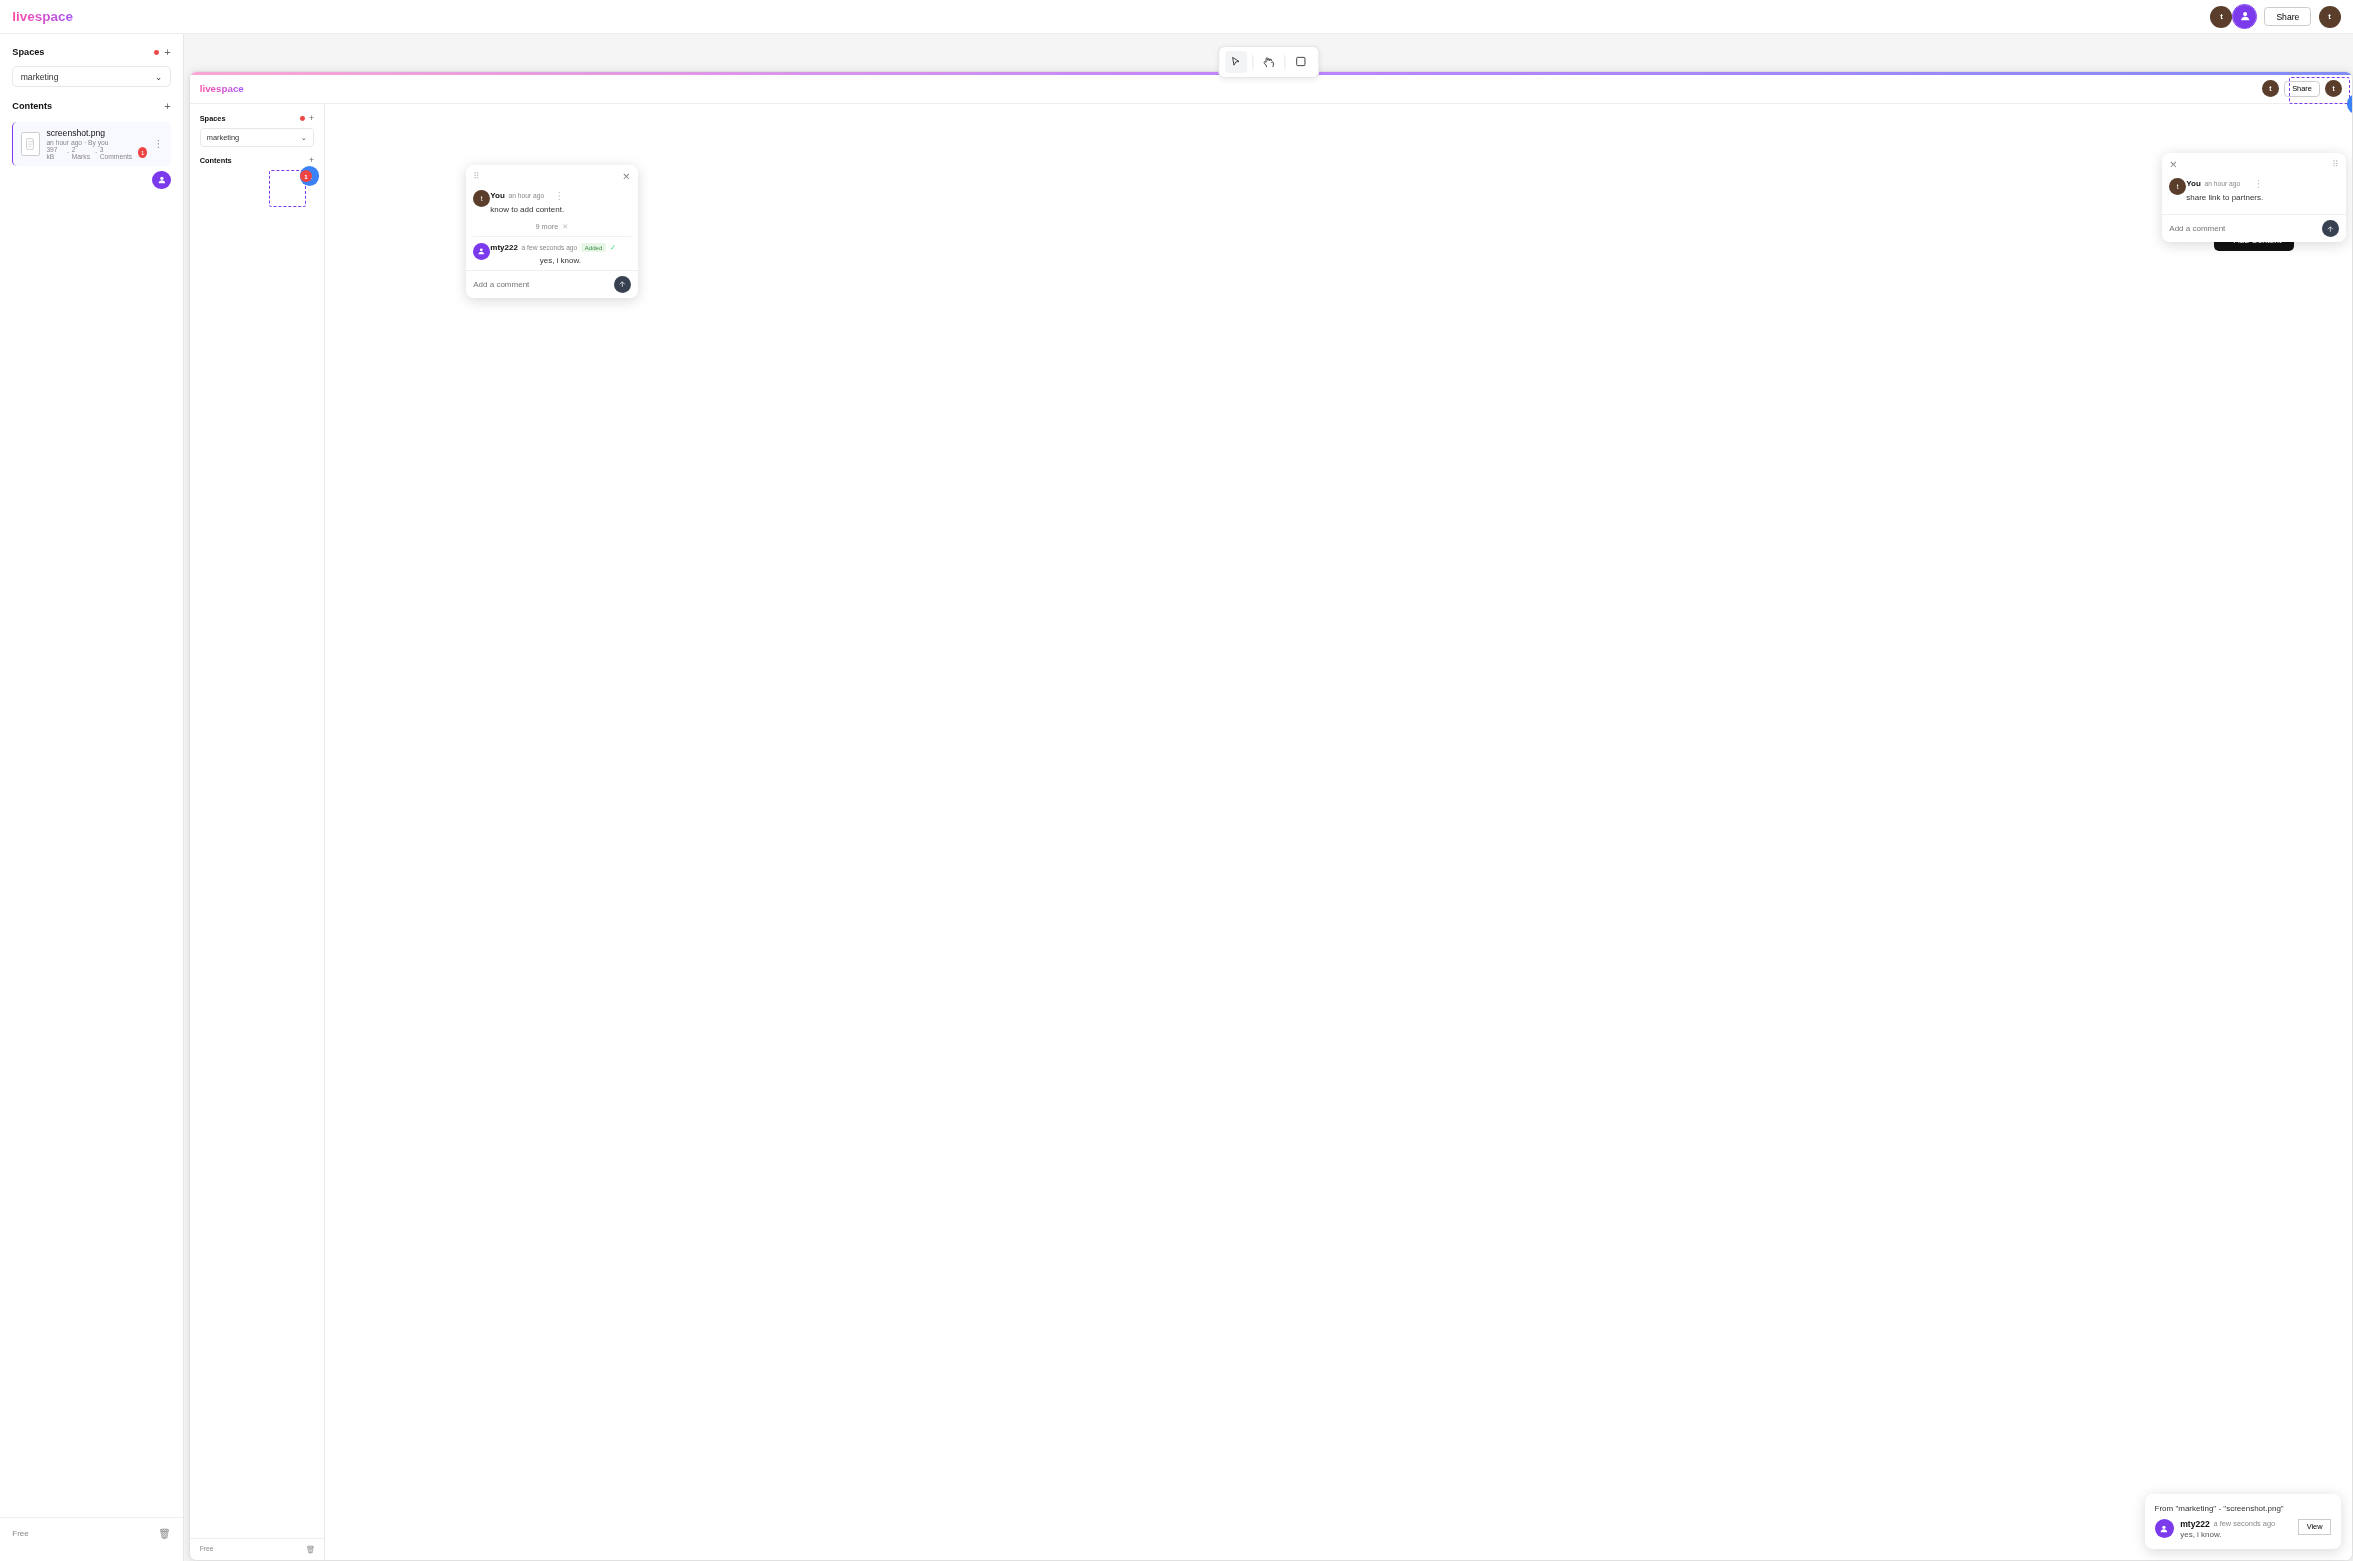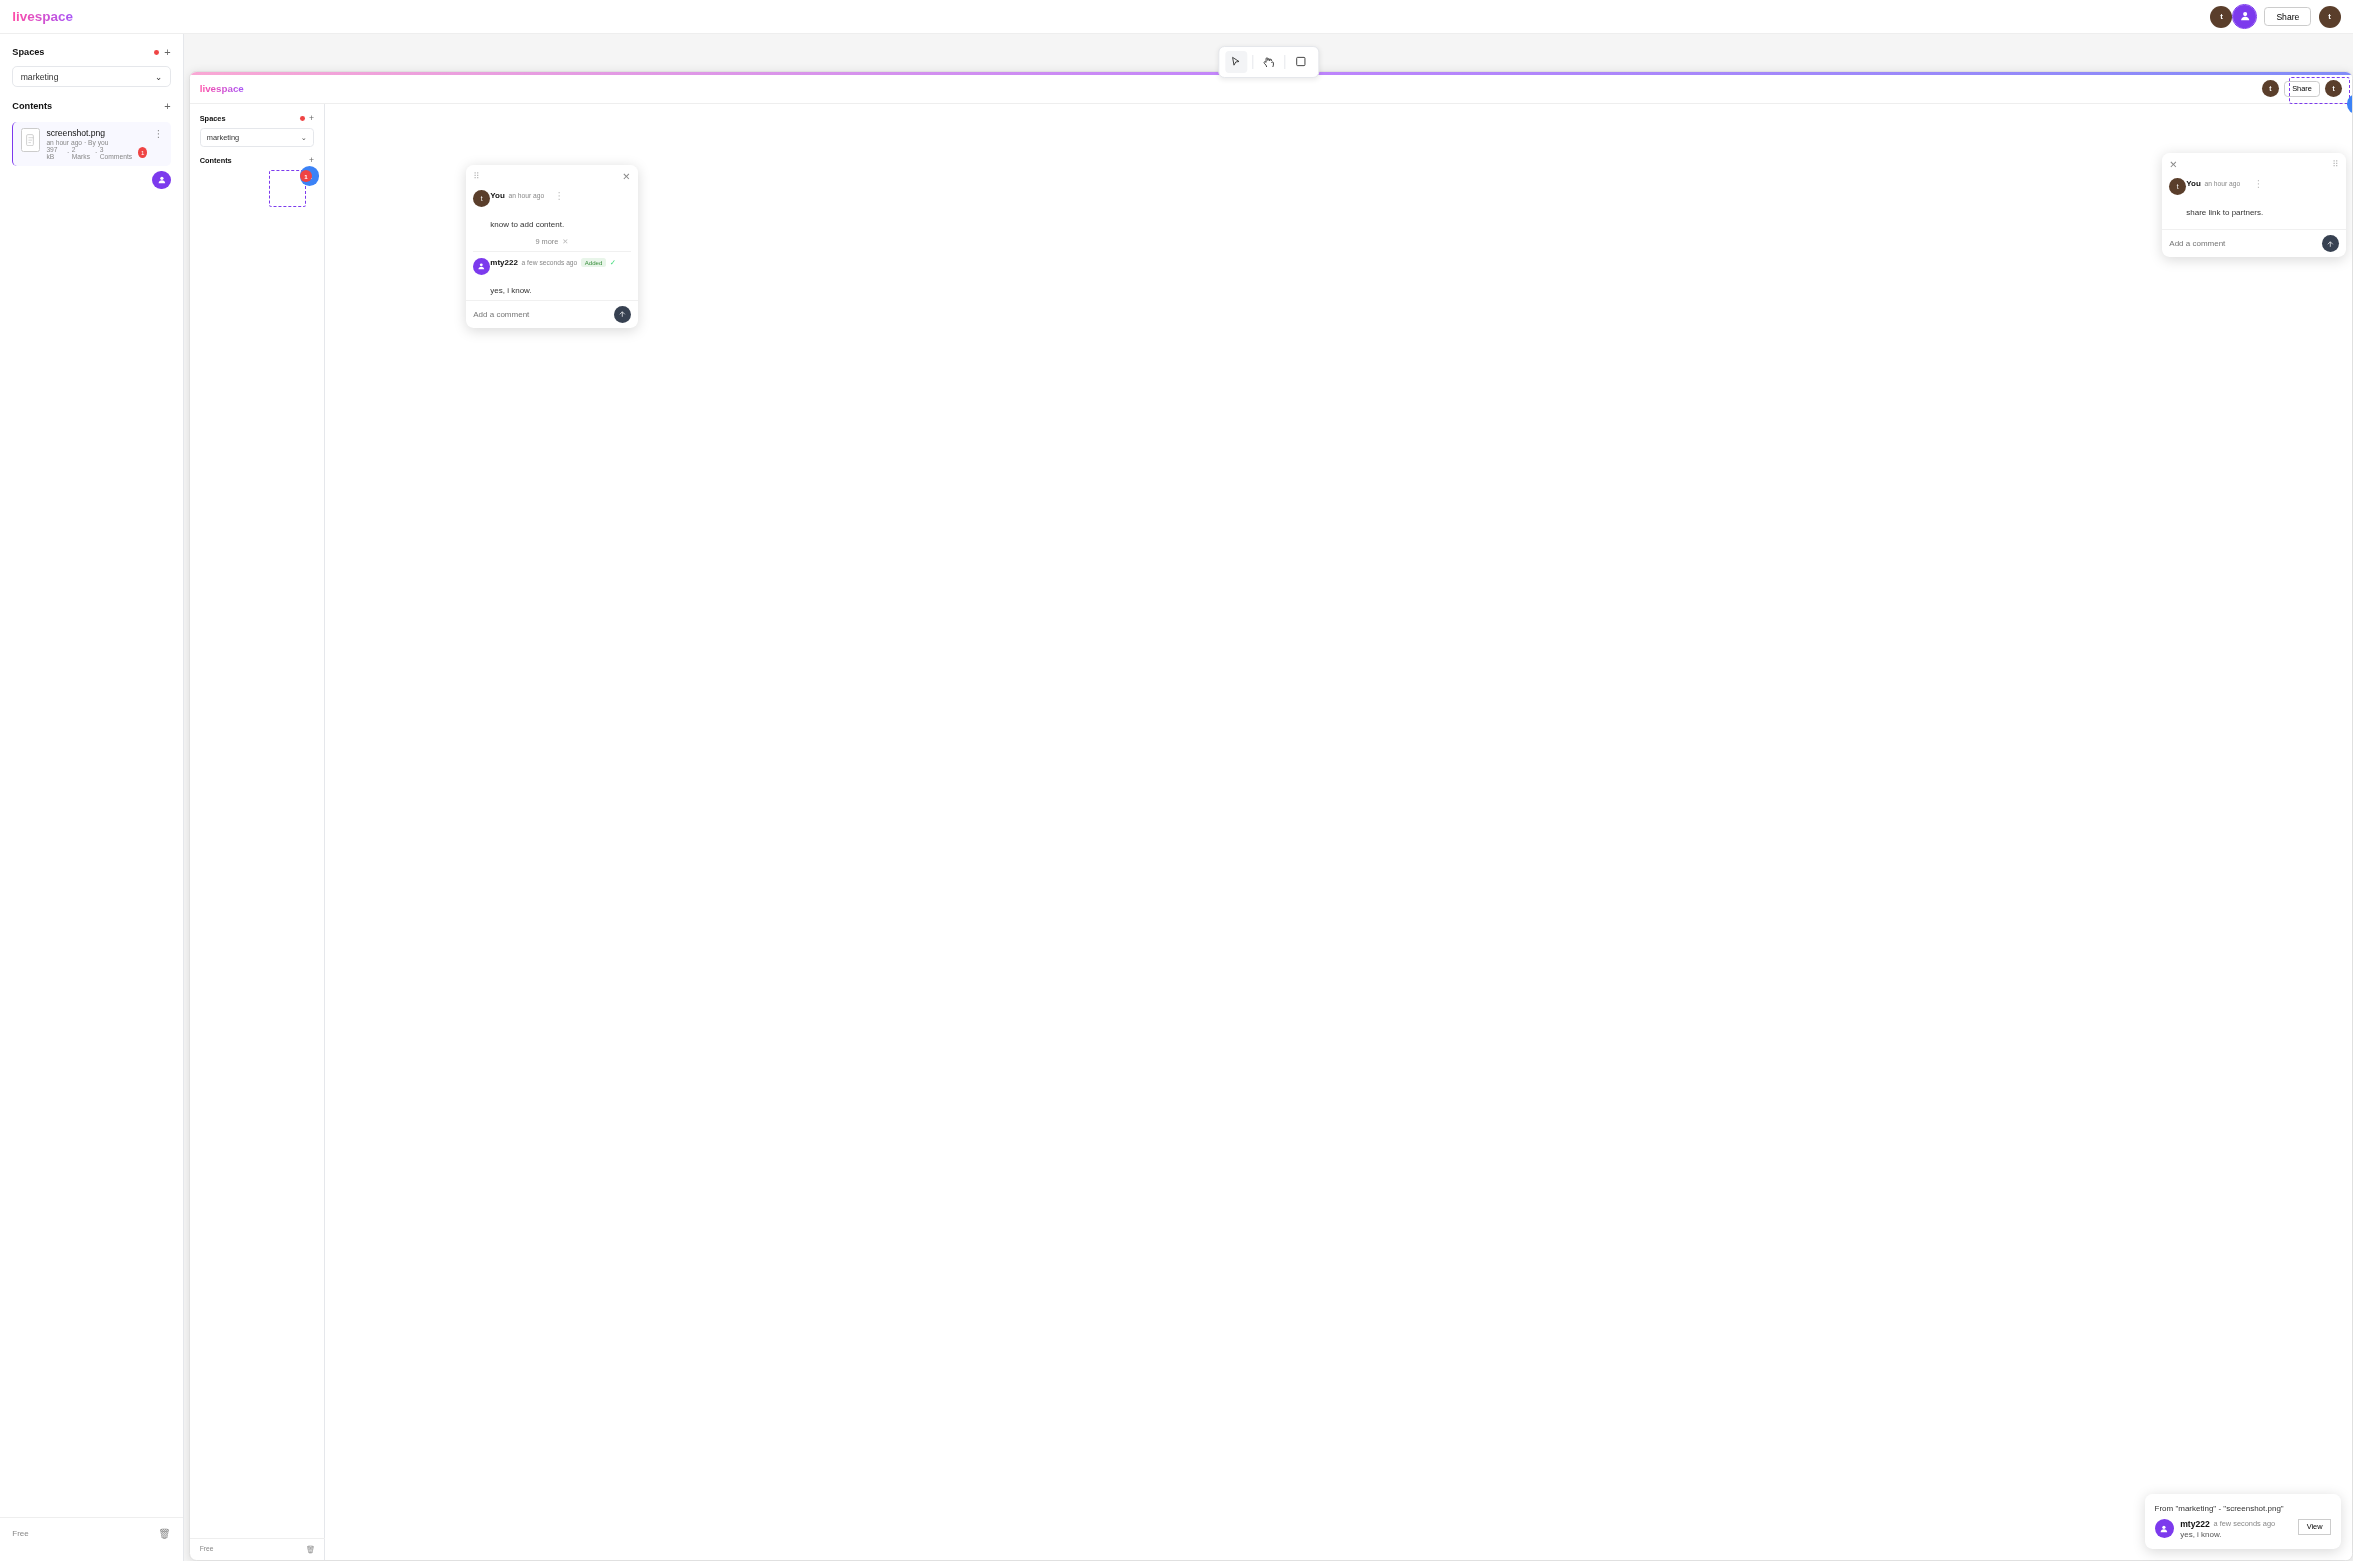--- a/index.html
+++ b/index.html
@@ -24,21 +24,21 @@
     .section-header { display: flex; align-items: center; justify-content: space-between; margin-bottom: 7.4px; }
     .section-title { font-size: 9.2px; font-weight: 600; color: #111; }
     .section-icons { display: flex; align-items: center; gap: 4.9px; }
     .red-dot { width: 4.9px; height: 4.9px; border-radius: 50%; background: #ef4444; }
     .plus-icon { font-size: 11px; color: #666; cursor: pointer; }
     .space-selector { width: 100%; padding: 4.9px 7.4px; border: 0.6px solid #e5e7eb; border-radius: 4.9px; background: white; font-size: 8.6px; color: #333; display: flex; align-items: center; justify-content: space-between; cursor: pointer; margin-bottom: 12.3px; }
     
     .contents-header { display: flex; align-items: center; justify-content: space-between; margin-bottom: 9.8px; }
     .contents-title { font-size: 9.2px; font-weight: 600; color: #111; }
     
-    .file-item { display: flex; align-items: flex-start; gap: 6.1px; padding: 6.1px 7.4px; border-radius: 4.9px; background: #f8f8ff; border-left: 1.8px solid #7c3aed; cursor: pointer; position: relative; }
+    .file-item { display: flex; align-items: center; gap: 6.1px; padding: 6.1px 7.4px; border-radius: 4.9px; background: #f8f8ff; border-left: 1.8px solid #7c3aed; cursor: pointer; position: relative; }
     .file-icon { width: 19.6px; height: 24.5px; border: 0.6px solid #ccc; border-radius: 2.5px; display: flex; align-items: center; justify-content: center; background: white; flex-shrink: 0; font-size: 7.4px; color: #666; }
     .file-info { flex: 1; }
     .file-name { font-size: 8.6px; font-weight: 500; color: #111; }
     .file-meta { font-size: 6.7px; color: #888; margin-top: 1.2px; }
     .file-stats { font-size: 6.7px; color: #888; display: flex; align-items: center; gap: 2.5px; }
     .comment-badge { background: #ef4444; color: white; border-radius: 50%; width: 11px; height: 11px; font-size: 6.1px; display: flex; align-items: center; justify-content: center; margin-left: 2.5px; }
     .three-dots { font-size: 9.8px; color: #888; cursor: pointer; }
     
     .user-avatar-sm { width: 18.4px; height: 18.4px; border-radius: 50%; background: #7c3aed; display: flex; align-items: center; justify-content: center; }
     .sidebar-bottom { margin-top: auto; padding: 9.8px 12.3px; display: flex; align-items: center; justify-content: space-between; border-top: 0.6px solid #eee; }
@@ -76,21 +76,21 @@
     
     .comment-card { position: absolute; background: white; border-radius: 7.4px; box-shadow: 0 2.5px 12.3px rgba(0,0,0,0.15); z-index: 30; width: 172px; }
     .comment-card-header { display: flex; align-items: center; justify-content: space-between; padding: 6.1px 7.4px; }
     .drag-dots { color: #bbb; font-size: 8.6px; }
     .close-btn { color: #888; cursor: pointer; font-size: 9.8px; background: none; border: none; }
     .comment-msg { display: flex; gap: 0; padding: 2.5px 7.4px 4.9px; }
     .comment-avatar { width: 17px; height: 17px; border-radius: 50%; background: #5a3e2b; color: white; display: flex; align-items: center; justify-content: center; font-size: 6.7px; flex-shrink: 0; }
     .comment-avatar-blue { background: #7c3aed; }
     .comment-meta { font-size: 6.7px; color: #888; }
     .comment-author { font-size: 8px; font-weight: 600; color: #111; }
-    .comment-text { font-size: 8px; color: #333; margin-top: 19px; }
+    .comment-text { font-size: 8px; color: #333; margin-top: 4px; text-align: center; }
     .comment-divider { border: none; border-top: 0.6px solid #f0f0f0; margin: 2.5px 7.4px; }
     .more-link { font-size: 7.4px; color: #888; text-align: center; padding: 2.5px; display: flex; align-items: center; justify-content: center; gap: 3.7px; }
     .badge-added { background: #e8f5e9; color: #388e3c; font-size: 6.1px; padding: 1.2px 3.7px; border-radius: 2.5px; font-weight: 500; }
     .check-mark { color: #4ade80; font-size: 7.4px; }
     .comment-input-area { display: flex; align-items: center; padding: 4.9px 7.4px; border-top: 0.6px solid #f0f0f0; gap: 4.9px; }
     .comment-input { flex: 1; border: none; outline: none; font-size: 8px; color: #aaa; background: transparent; }
     .send-btn { width: 17px; height: 17px; border-radius: 50%; background: #374151; display: flex; align-items: center; justify-content: center; cursor: pointer; }
 
     
     .comment-card-2 { position: absolute; background: white; border-radius: 7.4px; box-shadow: 0 2.5px 12.3px rgba(0,0,0,0.15); z-index: 30; width: 184px; }

